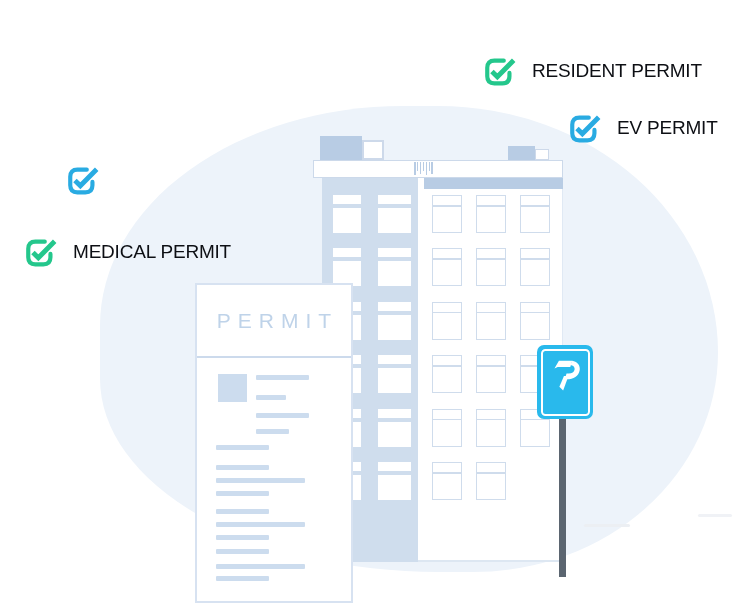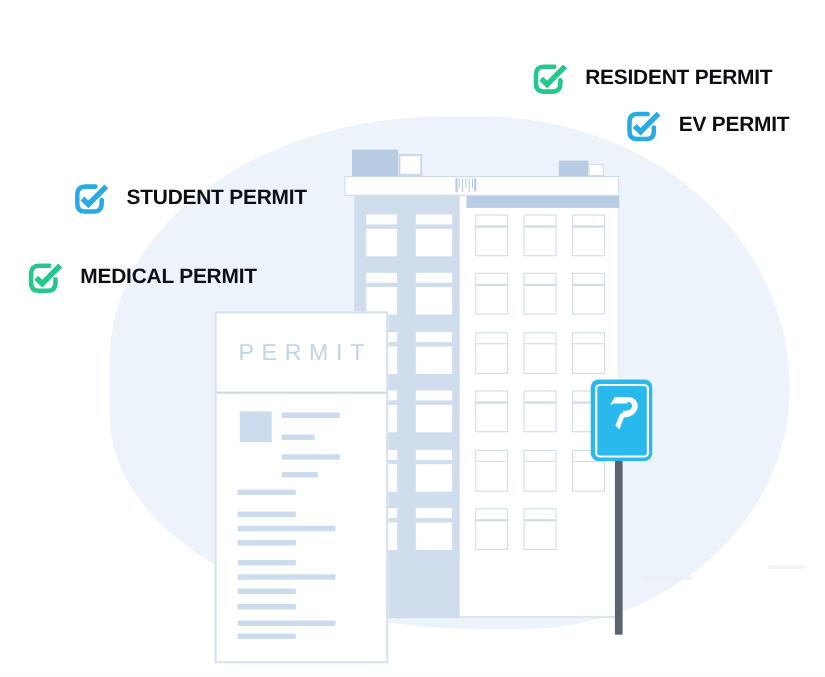--- a/index.html
+++ b/index.html
@@ -63,27 +63,27 @@
   .sign-frame{
     position:absolute;left:3.5px;top:3.5px;right:3.5px;bottom:3.5px;
     border:2.5px solid #ffffff;border-radius:4.5px;
   }
   .sign-logo{position:absolute;left:13px;top:10px;}
   
   .permit-label{
     position:absolute;display:flex;align-items:center;gap:15px;height:34px;z-index:6;
   }
   .permit-label .txt{
-    font-size:19px;font-weight:700;letter-spacing:-0.2px;color:var(--text);white-space:nowrap;
+    font-size:19px;font-weight:400;letter-spacing:-0.2px;color:var(--text);white-space:nowrap;
   }
   .check-icon{width:34px;height:31px;display:block;}
   .check-icon.green{color:var(--green);}
   .check-icon.blue{color:var(--blue);}
   .lbl-resident{left:483px;top:54px;}
-  .lbl-ev{left:568px;top:97px;}
+  .lbl-ev{left:568px;top:111px;}
   .lbl-student{left:66px;top:163px;}
   .lbl-medical{left:24px;top:235px;justify-content:flex-end;}
 </style>
 </head>
 <body>
 
 <div id="stage">
 
   <div class="bg-blob"></div>
 
@@ -241,21 +241,20 @@
       <path d="M9.5 16 L15.2 21.6 L32.5 4.2" fill="none" stroke="currentColor" stroke-width="5.2"></path>
     </svg>
     <span class="txt">EV PERMIT</span>
   </div>
 
   <div class="permit-label lbl-student">
     <svg class="check-icon blue" viewBox="0 0 36 32">
       <path d="M22 4.5 H12 Q4.5 4.5 4.5 12 V21 Q4.5 28.5 12 28.5 H20.5 Q28 28.5 28 21 V17.5" fill="none" stroke="currentColor" stroke-width="4.4" stroke-linecap="round"></path>
       <path d="M9.5 16 L15.2 21.6 L32.5 4.2" fill="none" stroke="currentColor" stroke-width="5.2"></path>
     </svg>
-    <span class="txt">STUDENT PERMIT</span>
   </div>
 
   <div class="permit-label lbl-medical">
     <svg class="check-icon green" viewBox="0 0 36 32">
       <path d="M22 4.5 H12 Q4.5 4.5 4.5 12 V21 Q4.5 28.5 12 28.5 H20.5 Q28 28.5 28 21 V17.5" fill="none" stroke="currentColor" stroke-width="4.4" stroke-linecap="round"></path>
       <path d="M9.5 16 L15.2 21.6 L32.5 4.2" fill="none" stroke="currentColor" stroke-width="5.2"></path>
     </svg>
     <span class="txt">MEDICAL PERMIT</span>
   </div>
 

